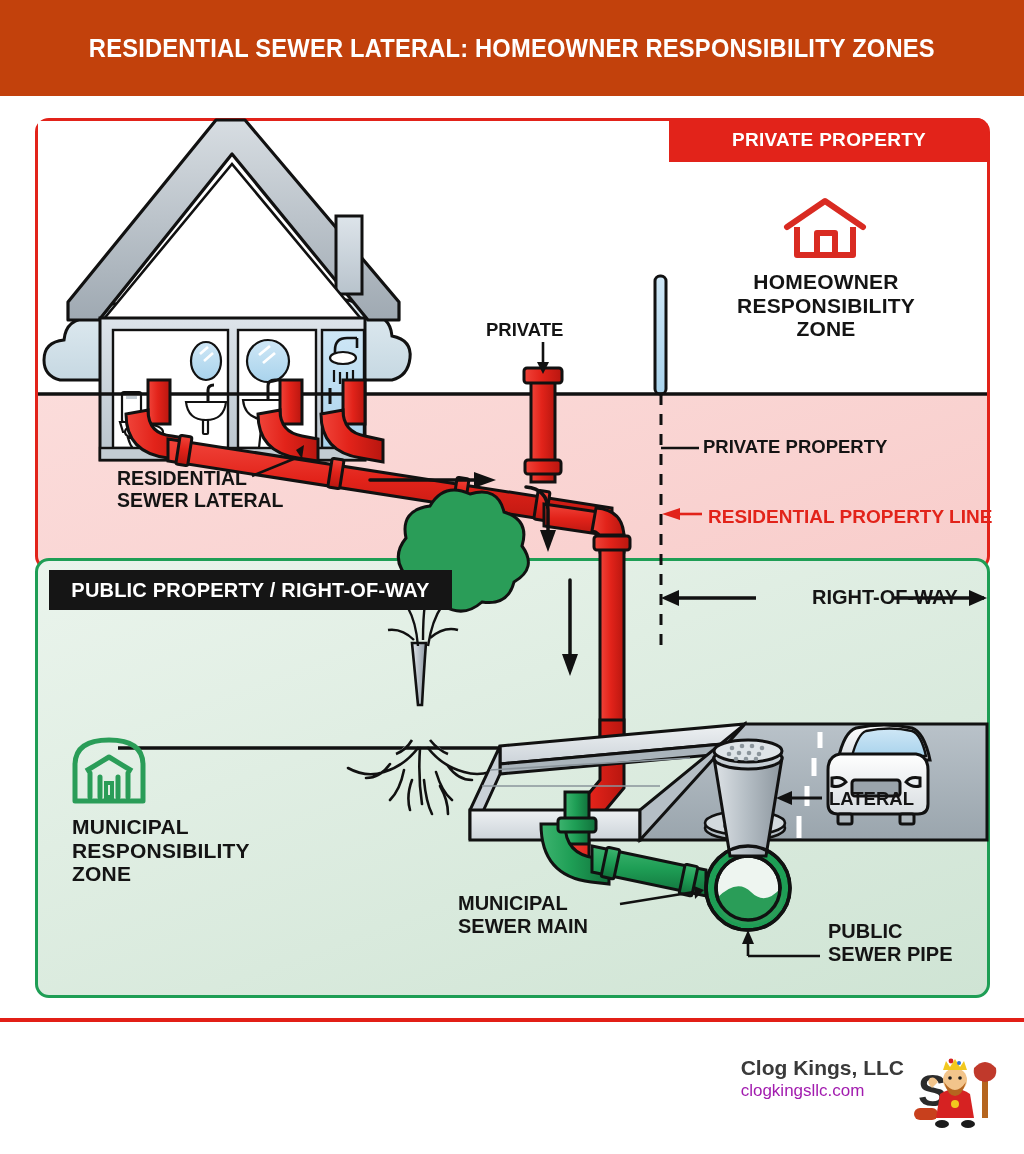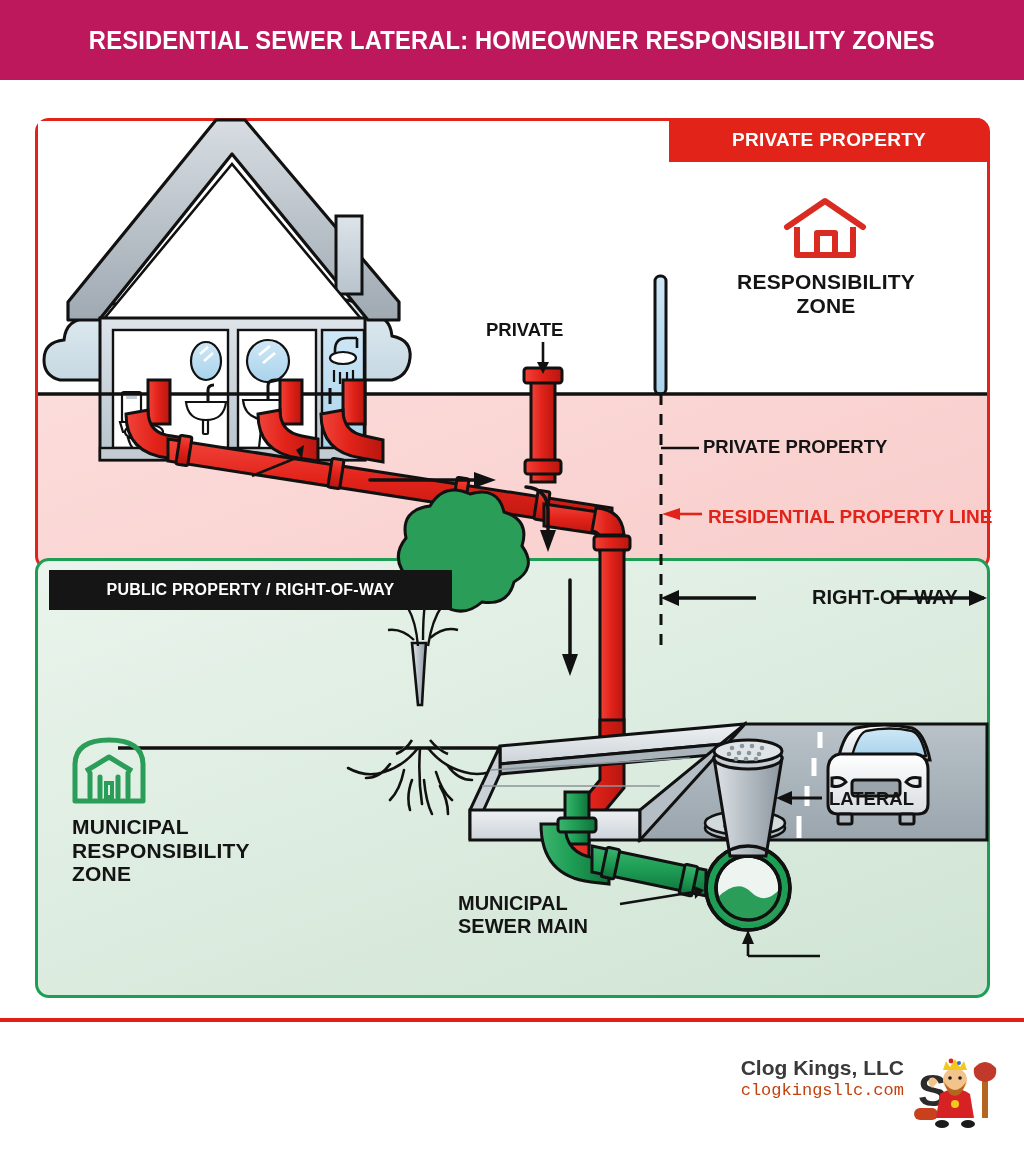--- a/index.html
+++ b/index.html
@@ -8,22 +8,22 @@
     width:1024px; height:1154px;
     background:#ffffff;
     font-family:"Liberation Sans", sans-serif;
     position:relative;
     overflow:hidden;
   }
   #infographic { position:relative; width:1024px; height:1154px; }
 
   
   .header-bar{
-    position:absolute; left:0; top:0; width:1024px; height:80px;
-    background:#be185d;
+    position:absolute; left:0; top:0; width:1024px; height:96px;
+    background:#c2410c;
     display:flex; align-items:center; justify-content:center;
   }
   .header-title{
     color:#ffffff;
     font-size:25.5px;
     font-weight:bold;
     letter-spacing:.2px;
     transform:scaleX(.93);
     white-space:nowrap;
   }
@@ -57,21 +57,21 @@
   .badge-private{
     right:35px; top:38px; width:320px; height:44px;
     background:#e2231a;
     border-top-right-radius:12px;
     font-size:19px;
     letter-spacing:.3px;
   }
   .badge-public{
     left:49px; top:490px; width:403px; height:40px;
     background:#151515;
-    font-size:16px;
+    font-size:20px;
     letter-spacing:.2px;
   }
 
   .zone-label{
     position:absolute; text-align:center; font-weight:bold;
     color:#141414; line-height:1.12; font-size:21px; letter-spacing:.2px;
   }
   .zone-label-private{ right:48px; top:190px; width:300px; }
   .zone-label-municipal{
     left:72px; top:735px; width:300px; text-align:left; font-size:21px;
@@ -90,24 +90,24 @@
   .lbl-manhole{ left:829px; top:709px; font-size:18.5px; }
   .lbl-muni-main{ left:458px; top:812px; font-size:20px; }
   .lbl-public-pipe{ left:828px; top:840px; font-size:20px; }
 
   
   .footer-rule{ position:absolute; left:0; top:1018px; width:1024px; height:4px; background:#e21f16; }
   .footer{
     position:absolute; left:0; top:1022px; width:1024px; height:132px; background:#fff;
   }
   .brandblock{
-    position:absolute; right:120px; top:1055px; text-align:center;
+    position:absolute; right:120px; top:1055px; text-align:left;
   }
   .brand-name{ font-size:21px; font-weight:bold; color:#3a3a3a; line-height:1.2; }
-  .brand-url{ font-size:17px; color:#c2410c; line-height:1.35;font-family:Liberation Mono, monospace; }
+  .brand-url{ font-size:17px; color:#a21caf; line-height:1.35; }
   .mascot{ position:absolute; right:22px; top:1050px; width:92px; height:78px; }
 
   svg{ display:block; }
   .art{ position:absolute; left:0; top:0; width:1024px; height:930px; pointer-events:none; }
 </style>
 </head>
 <body>
 
 <div id="infographic">
 
@@ -437,20 +437,21 @@
     </div>
 
     <div class="icon-house">
       <svg viewBox="0 0 88 62">
         <path d="M6 30 L44 4 L82 30" fill="none" stroke="#d92b22" stroke-width="6" stroke-linecap="round" stroke-linejoin="round"></path>
         <path d="M16 30 V58 H72 V30" fill="none" stroke="#d92b22" stroke-width="6" stroke-linejoin="round"></path>
         <path d="M36 58 V36 H54 V58" fill="none" stroke="#d92b22" stroke-width="6" stroke-linejoin="round"></path>
       </svg>
     </div>
     <div class="zone-label zone-label-private">
+      <div>HOMEOWNER</div>
       <div>RESPONSIBILITY</div>
       <div>ZONE</div>
     </div>
 
     <div class="icon-civic">
       <svg viewBox="0 0 78 72">
         <path d="M5 66 V30 q0 -25 34 -25 q34 0 34 25 V66 Z" fill="none" stroke="#2a9d58" stroke-width="5" stroke-linejoin="round"></path>
         <path d="M16 36 L39 22 L62 36" fill="none" stroke="#2a9d58" stroke-width="5" stroke-linejoin="round"></path>
         <path d="M20 38 V62 M30 42 V62 M48 42 V62 M58 38 V62" fill="none" stroke="#2a9d58" stroke-width="5" stroke-linecap="round"></path>
         <path d="M36 48 h6 v14 h-6 z" fill="none" stroke="#2a9d58" stroke-width="4"></path>
@@ -458,25 +459,33 @@
     </div>
     <div class="zone-label zone-label-municipal">
       <div>MUNICIPAL</div>
       <div>RESPONSIBILITY</div>
       <div>ZONE</div>
     </div>
 
     <div class="lbl lbl-cleanout">PRIVATE</div>
     <div class="lbl lbl-private-prop">PRIVATE PROPERTY</div>
     <div class="lbl lbl-prop-line">RESIDENTIAL PROPERTY LINE</div>
+    <div class="lbl lbl-resid-lateral">
+      <div>RESIDENTIAL</div>
+      <div>SEWER LATERAL</div>
+    </div>
     <div class="lbl lbl-row">RIGHT-OF-WAY</div>
     <div class="lbl lbl-manhole">LATERAL</div>
     <div class="lbl lbl-muni-main">
       <div>MUNICIPAL</div>
       <div>SEWER MAIN</div>
+    </div>
+    <div class="lbl lbl-public-pipe">
+      <div>PUBLIC</div>
+      <div>SEWER PIPE</div>
     </div>
 
   </div>
 
   <div class="footer-rule"></div>
   <div class="footer"></div>
   <div class="brandblock">
     <div class="brand-name">Clog Kings, LLC</div>
     <div class="brand-url">clogkingsllc.com</div>
   </div>

